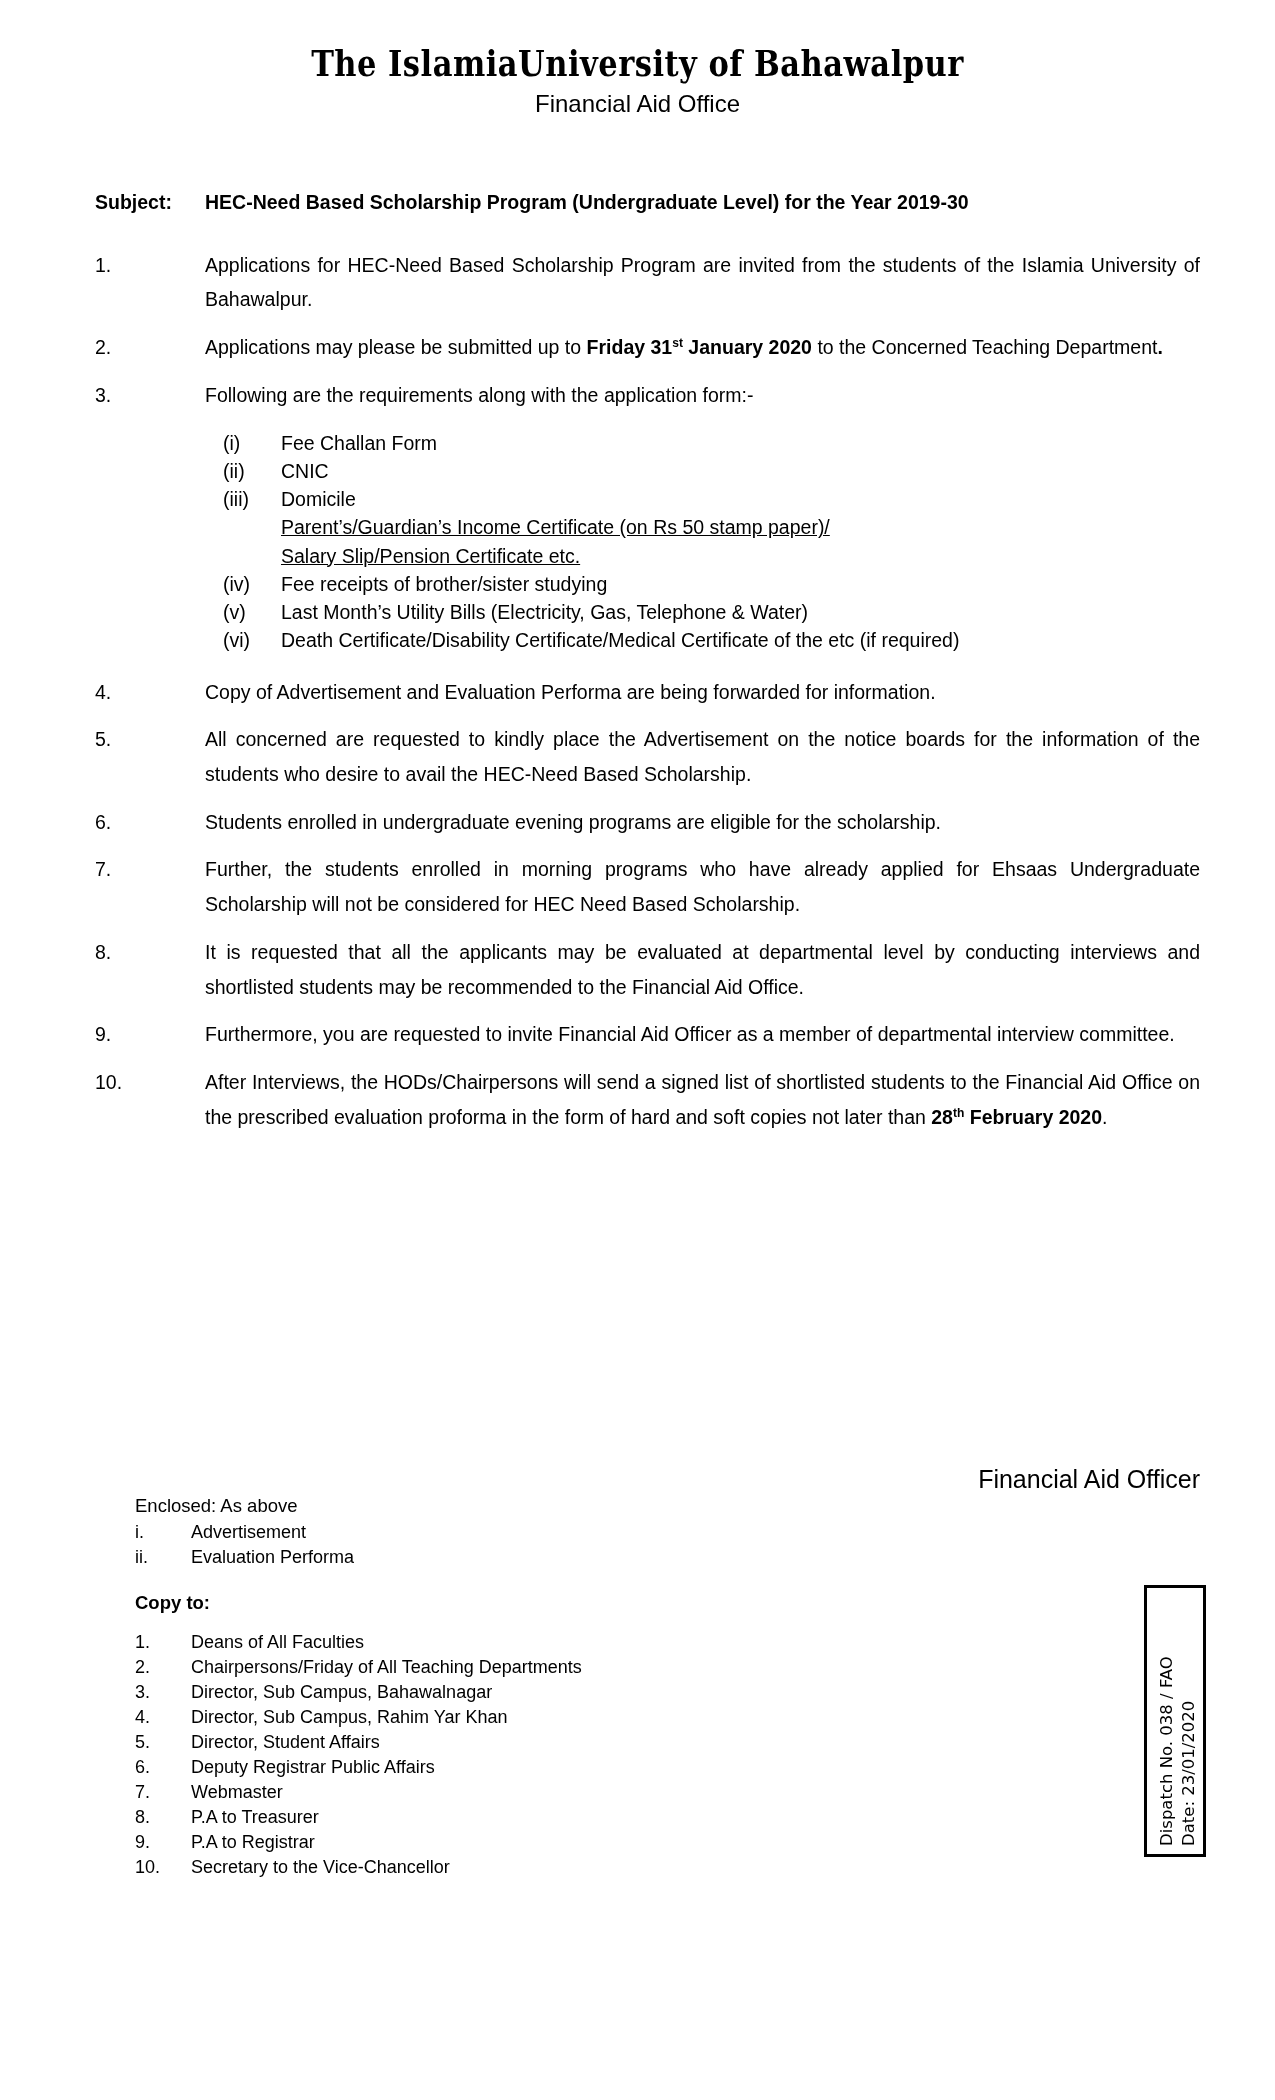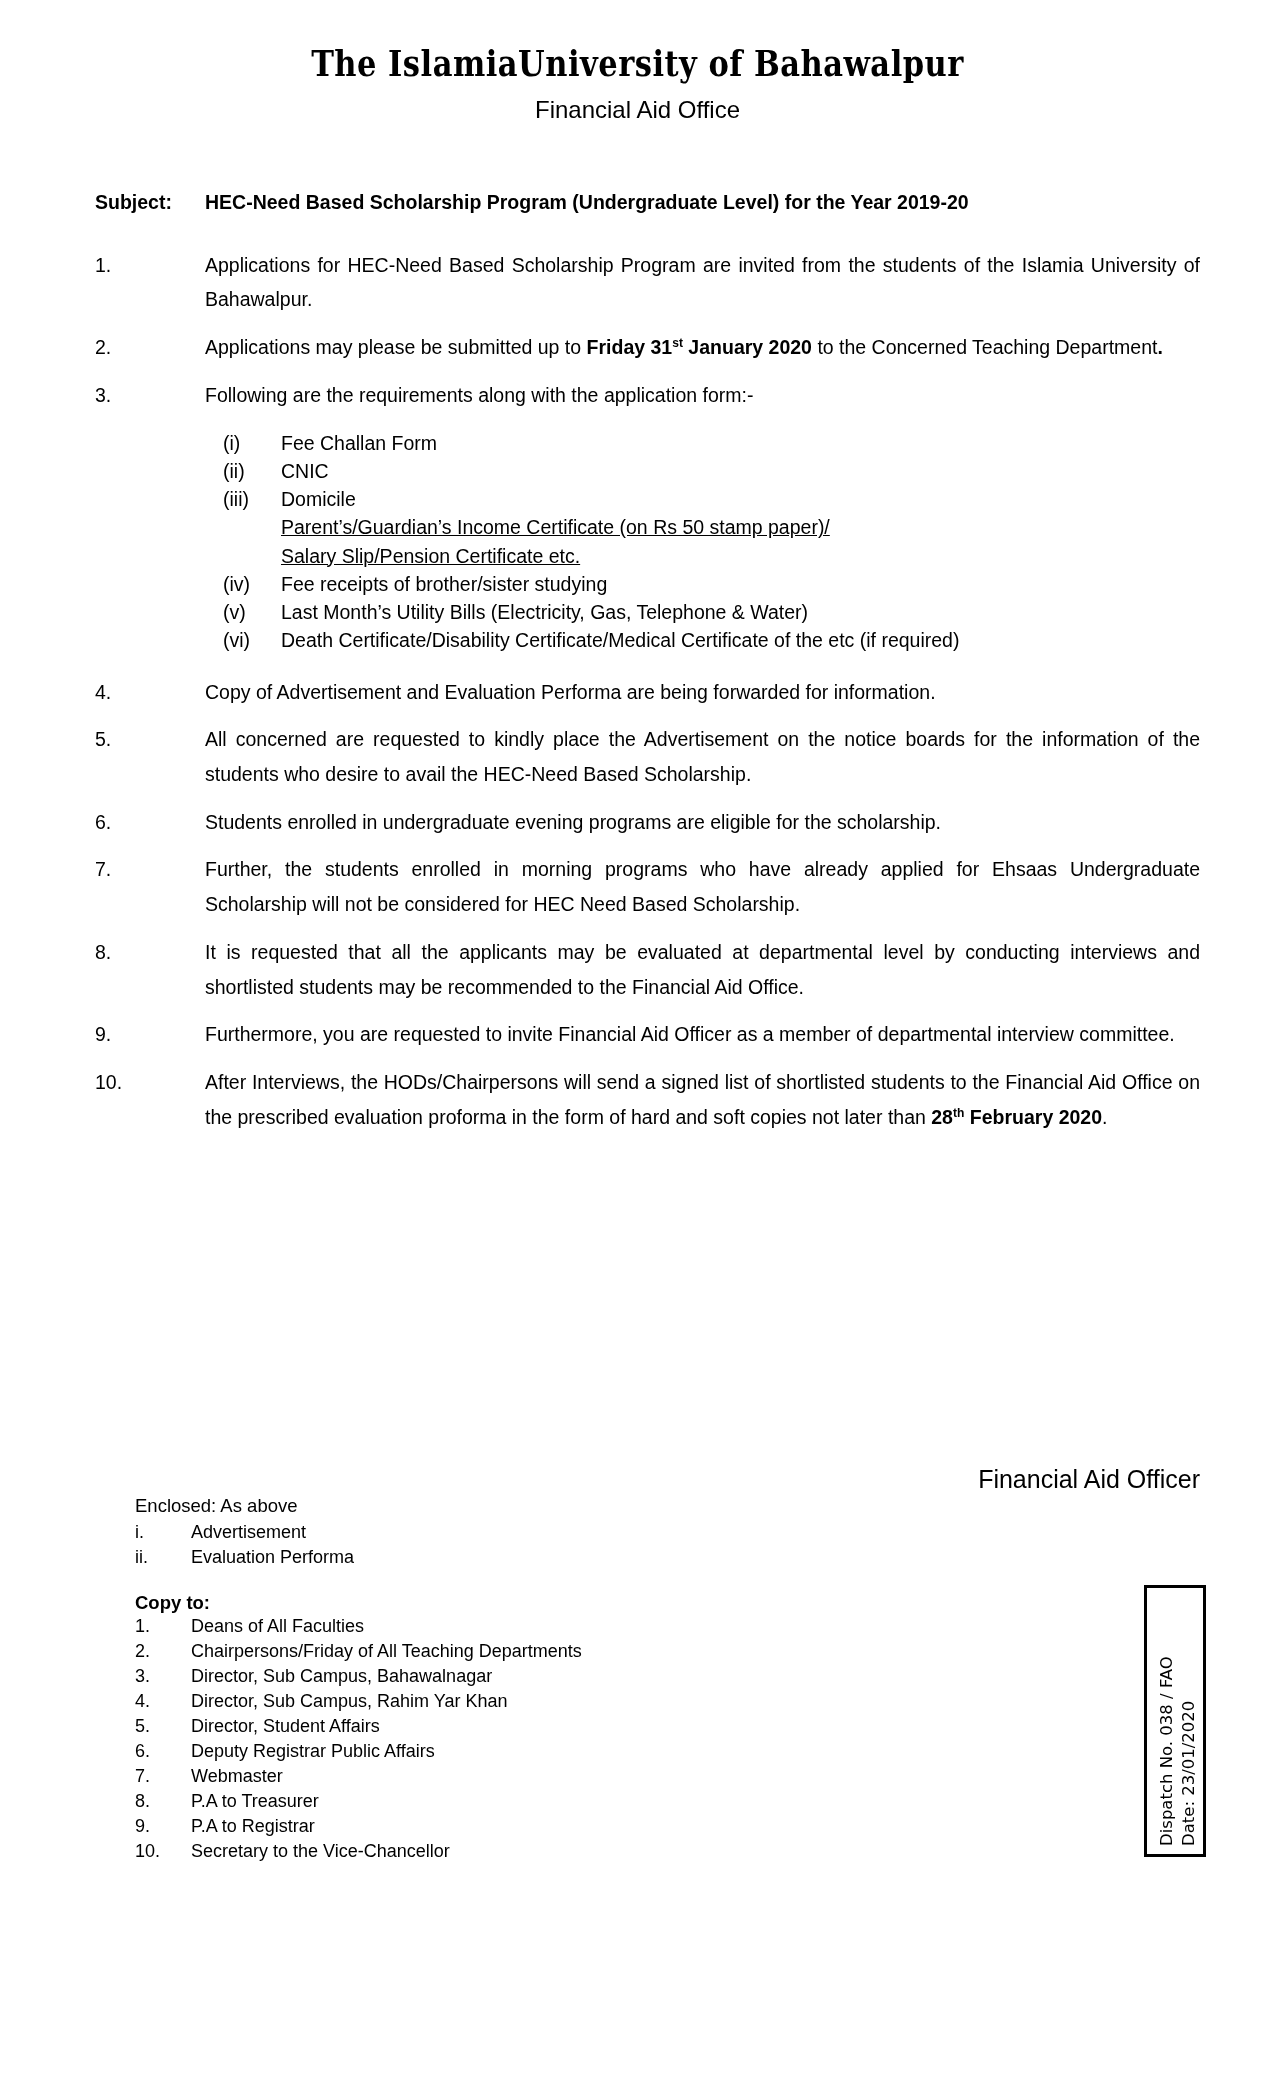--- a/index.html
+++ b/index.html
@@ -33,21 +33,21 @@
     font-size: 35px;
     letter-spacing: 0.5px;
     line-height: 1.05;
     
     font-stretch: condensed;
     transform: scaleX(0.97);
   }
   .office-title {
     font-family: "Liberation Sans", sans-serif;
     font-size: 24px;
-    margin-top: 14px;
+    margin-top: 8px;
     line-height: 1.1;
   }
 
   
   .doc-body {
     position: absolute;
     left: 95px;
     top: 185px;
     width: 1105px;
   }
@@ -141,21 +141,21 @@
   
   .copyto {
     position: absolute;
     left: 135px;
     top: 1592px;
     font-size: 18px;
   }
   .copyto .head {
     font-weight: 700;
     font-size: 18.5px;
-    margin-bottom: 0;
+    margin-bottom: 16px;
   }
   .copyto .mini-row { line-height: 1.39; }
 
   
   .dispatch-box {
     position: absolute;
     left: 1144px;
     top: 1585px;
     width: 62px;
     height: 272px;
@@ -190,21 +190,21 @@
 
   <div class="header">
     <div class="univ-title">The IslamiaUniversity of Bahawalpur</div>
     <div class="office-title">Financial Aid Office</div>
   </div>
 
   <div class="doc-body">
 
     <div class="row subject-row">
       <div class="num">Subject:</div>
-      <div class="txt nojust">HEC-Need Based Scholarship Program (Undergraduate Level) for the Year 2019-20</div>
+      <div class="txt nojust">HEC-Need Based Scholarship Program (Undergraduate Level) for the Year 2019-30</div>
     </div>
 
     <div class="row para">
       <div class="num">1.</div>
       <div class="txt">Applications for HEC-Need Based Scholarship Program are invited from the students of the Islamia University of Bahawalpur.</div>
     </div>
 
     <div class="row para">
       <div class="num">2.</div>
       <div class="txt"><span>Applications may please be submitted up to </span><span class="b">Friday 31</span><sup class="b">st</sup><span class="b"> January 2020</span><span> to the Concerned Teaching Department</span><span class="b">.</span></div>

